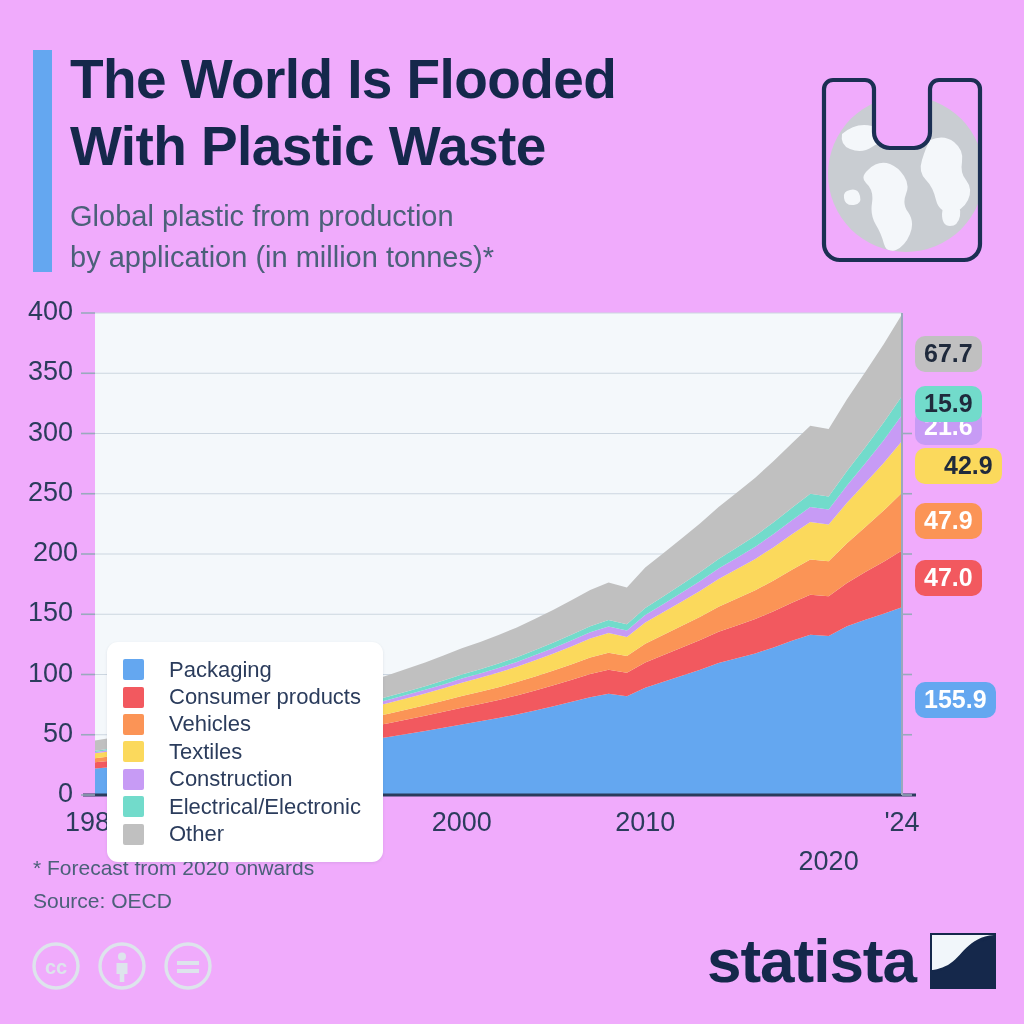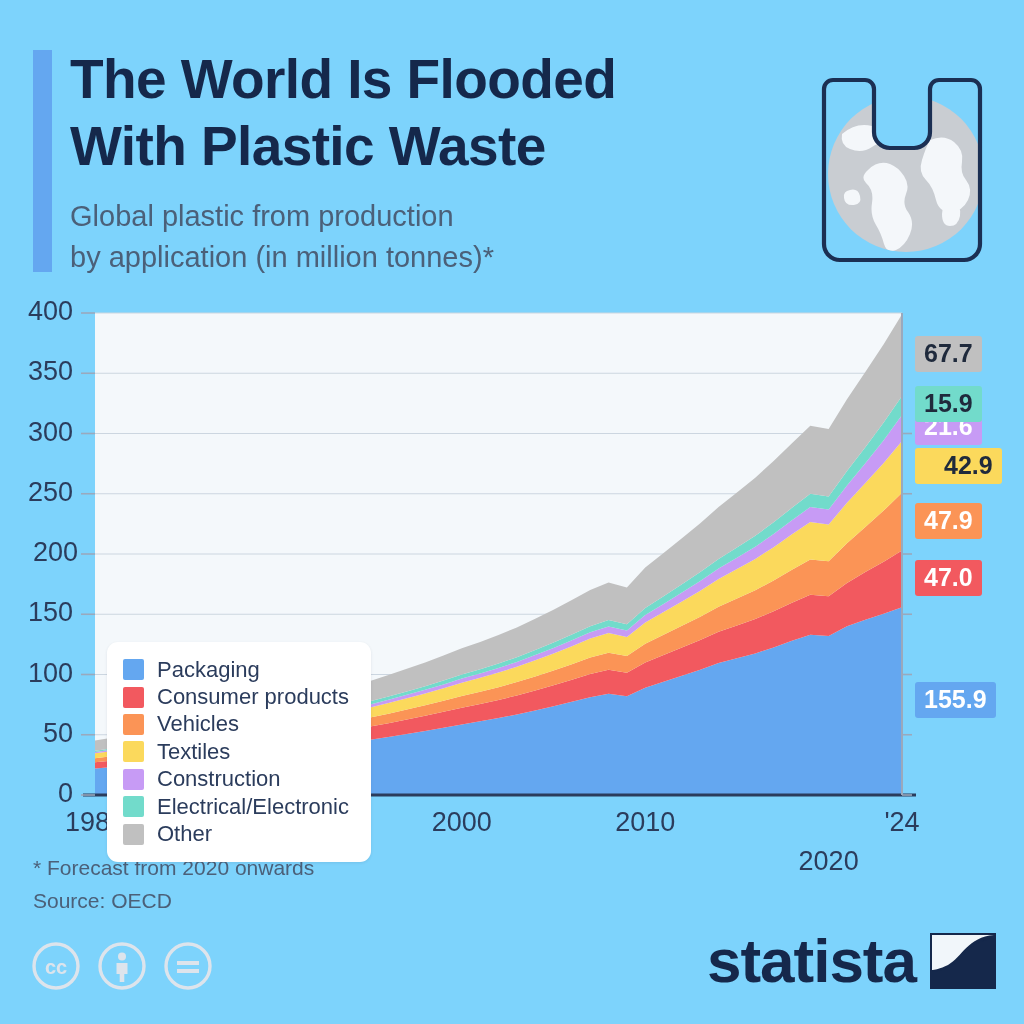--- a/index.html
+++ b/index.html
@@ -5,21 +5,21 @@
   * { box-sizing: border-box; margin: 0; padding: 0; }
   html, body {
     width: 1024px; height: 1024px;
     background: #f1f6fa;
     font-family: "Liberation Sans", sans-serif;
     overflow: hidden;
   }
   #page {
     position: relative;
     width: 1024px; height: 1024px;
-    background: #7dd3fc;
+    background: #f0abfc;
   }
 
   
   #header { position: absolute; left: 0; top: 0; width: 1024px; height: 290px; }
   #accent-bar {
     position: absolute; left: 33px; top: 50px;
     width: 19px; height: 222px;
     background: #64a7f0;
   }
   #title {
@@ -54,27 +54,27 @@
     background: #ffffff; border-radius: 11px;
     padding: 14px 22px 14px 16px;
     box-shadow: 0 1px 3px rgba(30,50,80,0.10);
     z-index: 5;
   }
   .legend-row { display: flex; align-items: center; height: 27.4px; }
   .legend-swatch {
     width: 21px; height: 21px; border-radius: 2px;
     margin-right: 13px; flex: 0 0 auto;
   }
-  .legend-label { font-size: 22px; color: #2b3c5c; white-space: nowrap; }
+  .legend-label { font-size: 22px; color: #2b3c5c; white-space: nowrap; margin-left: 12px; }
 
   
   .vlabel {
     position: absolute;
     font-size: 25px; font-weight: bold;
-    border-radius: 3px;
+    border-radius: 10px;
     padding: 3px 9px 4px 9px;
     white-space: nowrap;
   }
 
   
   #footnote {
     position: absolute; left: 33px; top: 852px;
     font-size: 21px; line-height: 1.55; color: #4b6079;
   }
   #cc-icons { position: absolute; left: 30px; top: 940px; display: flex; gap: 14px; }

